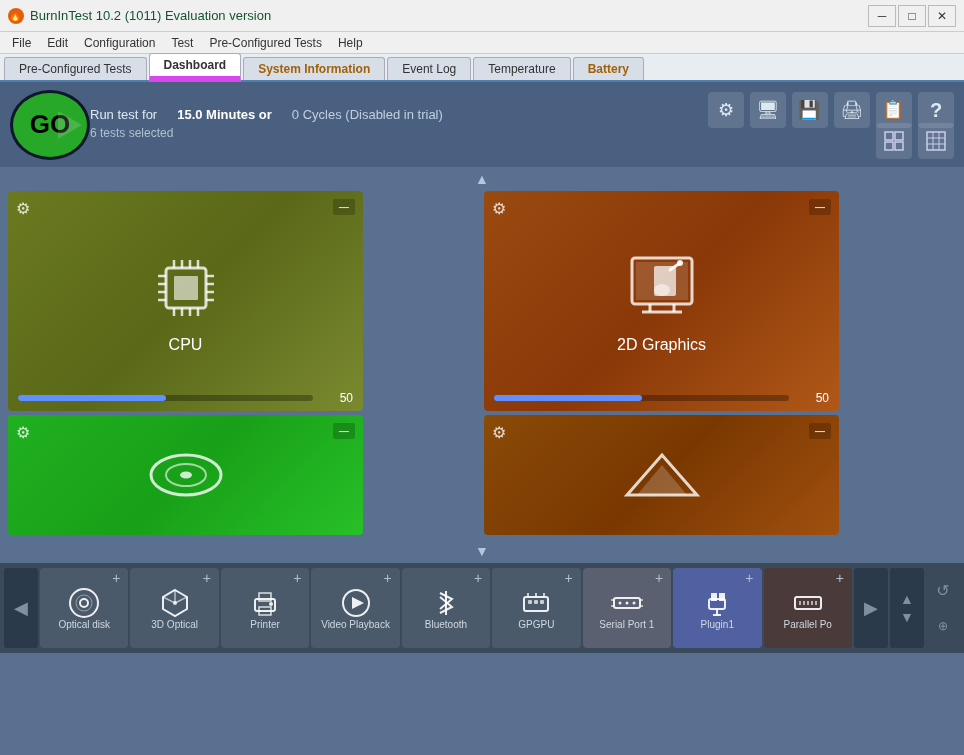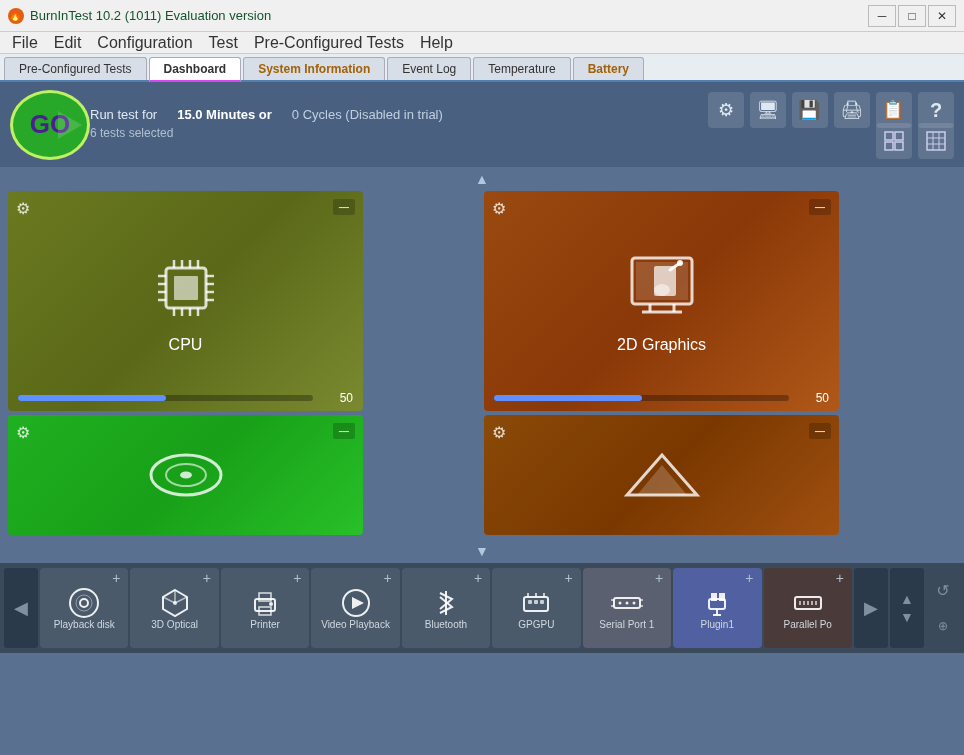--- a/index.html
+++ b/index.html
@@ -21,21 +21,21 @@
 
     
     .menu-bar {
       background: #f0f0f0;
       height: 22px;
       display: flex;
       align-items: center;
       padding: 0 4px;
       border-bottom: 1px solid #ccc;
     }
-    .menu-item { padding: 2px 8px; font-size: 16px; color: #333; cursor: pointer; }
+    .menu-item { padding: 2px 8px; font-size: 12px; color: #333; cursor: pointer; }
 
     
     .tab-bar {
       background: #e8edf2;
       height: 28px;
       display: flex;
       align-items: flex-end;
       padding: 0 4px;
       border-bottom: 2px solid #5080b0;
     }
@@ -47,21 +47,21 @@
       background: #d8dee8;
       border: 1px solid #aab;
       border-bottom: none;
       margin-right: 2px;
       border-radius: 3px 3px 0 0;
     }
     .tab.active {
       background: #fff;
       color: #333;
       font-weight: bold;
-      border-bottom: 2px solid #d946ef;
+      border-bottom: 6px solid #d946ef;
       margin-bottom: -2px;
     }
     .tab.highlight { color: #a16207; font-weight: bold; margin-top: 40px; }
 
     
     .main-area {
       background: #5a7090;
       height: calc(755px - 32px - 22px - 28px);
       position: relative;
       overflow: hidden;
@@ -81,23 +81,23 @@
     .go-button {
       width: 80px;
       height: 70px;
       background: #28a828;
       border-radius: 50%;
       display: flex;
       align-items: center;
       justify-content: center;
       font-size: 26px;
       font-weight: bold;
-      color: #4c1d95;
-      cursor: pointer;
-      border: 3px solid #bef264;
+      color: #000000;
+      cursor: pointer;
+      border: 3px solid #0f172a;
       flex-shrink: 0;
       position: relative;
       overflow: hidden;
     }
     .go-button::before {
       content: '';
       position: absolute;
       width: 0; height: 0;
       border-style: solid;
       border-width: 14px 0 14px 24px;
@@ -465,21 +465,21 @@
   <div class="bottom-dock">
     <div class="dock-nav">◀</div>
 
     <div class="dock-item">
       <span class="dock-item-add">+</span>
       <svg width="32" height="32" viewBox="0 0 32 32">
         <circle cx="16" cy="16" r="14" fill="none" stroke="rgba(255,255,255,0.9)" stroke-width="2"></circle>
         <circle cx="16" cy="16" r="4" fill="none" stroke="rgba(255,255,255,0.9)" stroke-width="2"></circle>
         <circle cx="16" cy="16" r="8" fill="none" stroke="rgba(255,255,255,0.4)" stroke-width="1"></circle>
       </svg>
-      <span class="dock-item-label">Playback disk</span>
+      <span class="dock-item-label">Optical disk</span>
     </div>
 
     <div class="dock-item">
       <span class="dock-item-add">+</span>
       <svg width="32" height="32" viewBox="0 0 32 32">
         <polygon points="16,3 28,10 28,22 16,29 4,22 4,10" fill="none" stroke="rgba(255,255,255,0.9)" stroke-width="2"></polygon>
         <line x1="16" y1="3" x2="16" y2="16" stroke="rgba(255,255,255,0.6)" stroke-width="1.5"></line>
         <line x1="4" y1="10" x2="16" y2="16" stroke="rgba(255,255,255,0.6)" stroke-width="1.5"></line>
         <line x1="28" y1="10" x2="16" y2="16" stroke="rgba(255,255,255,0.6)" stroke-width="1.5"></line>
         <circle cx="16" cy="16" r="2" fill="rgba(255,255,255,0.8)"></circle>

